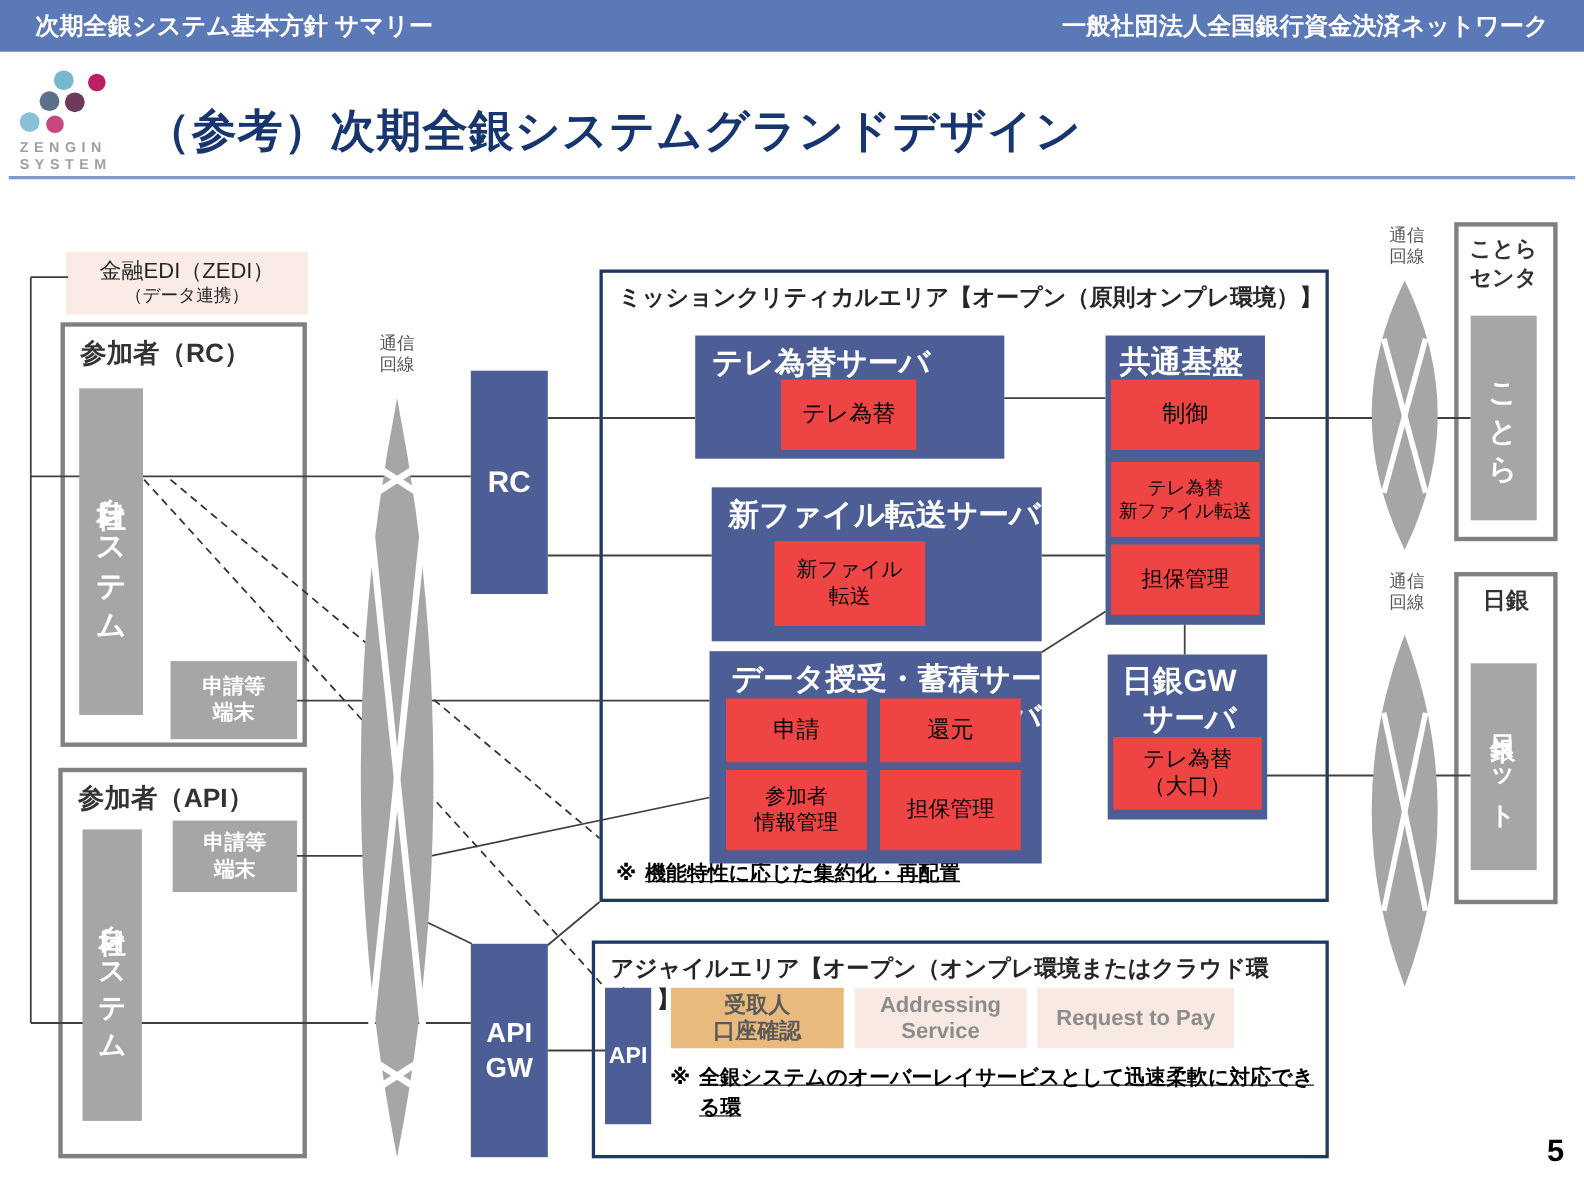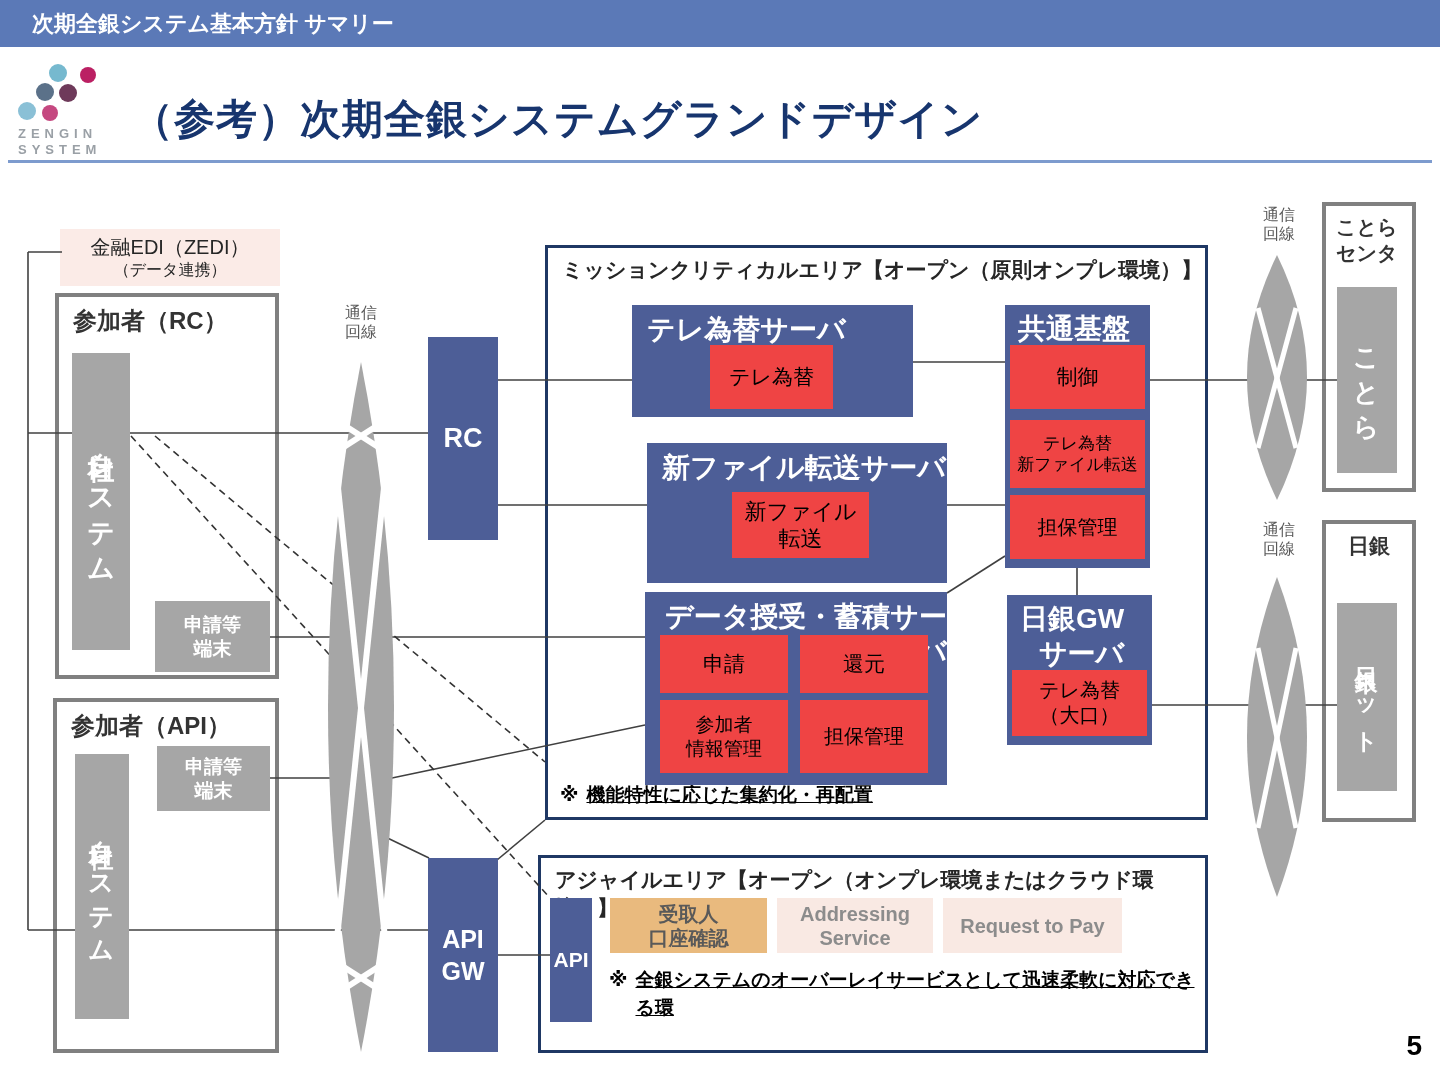--- a/index.html
+++ b/index.html
@@ -35,20 +35,21 @@
   svg.overlay{left:0;top:0;width:1440px;height:1080px;pointer-events:none}
   .z1{z-index:1}.z2{z-index:2}.z3{z-index:3}
 </style>
 </head>
 <body>
 
 <div class="slide">
 
   <div class="abs topbar">
     <div>次期全銀システム基本方針 サマリー</div>
+    <div>一般社団法人全国銀行資金決済ネットワーク</div>
   </div>
 
   <svg class="abs" style="left:12px;top:60px" width="96" height="66">
     <circle cx="46" cy="13" r="9" fill="#76b9cf"></circle>
     <circle cx="76" cy="15" r="8" fill="#bb2063"></circle>
     <circle cx="33" cy="32" r="9" fill="#5b7189"></circle>
     <circle cx="56" cy="33" r="9" fill="#6e3a5a"></circle>
     <circle cx="15" cy="51" r="9" fill="#8ac0d6"></circle>
     <circle cx="38" cy="53" r="8" fill="#c54880"></circle>
   </svg>
@@ -172,21 +173,21 @@
 GW</div>
 
   <div class="abs blue-box z3" style="left:632px;top:305px;width:281px;height:112px">
     <div class="blue-label">テレ為替サーバ</div>
   </div>
   <div class="abs white-sub cc z3" style="left:710px;top:345px;width:123px;height:64px;font-size:21px">テレ為替</div>
 
   <div class="abs blue-box z3" style="left:647px;top:443px;width:300px;height:140px">
     <div class="blue-label">新ファイル転送サーバ</div>
   </div>
-  <div class="abs white-sub cc pre z3" style="left:732px;top:492px;width:137px;height:66px;font-size:22px">新ファイル
+  <div class="abs white-sub cc pre z3" style="left:704px;top:492px;width:137px;height:77px;font-size:19px">新ファイル
 転送</div>
 
   <div class="abs blue-box z3" style="left:645px;top:592px;width:302px;height:193px">
     <div class="blue-label">データ授受・蓄積サーバ</div>
   </div>
   <div class="abs white-sub cc z3" style="left:660px;top:635px;width:128px;height:58px;font-size:21px">申請</div>
   <div class="abs white-sub cc z3" style="left:800px;top:635px;width:128px;height:58px;font-size:21px">還元</div>
   <div class="abs white-sub cc pre z3" style="left:660px;top:700px;width:128px;height:73px;font-size:19px">参加者
 情報管理</div>
   <div class="abs white-sub cc z3" style="left:800px;top:700px;width:128px;height:73px;font-size:20px">担保管理</div>

